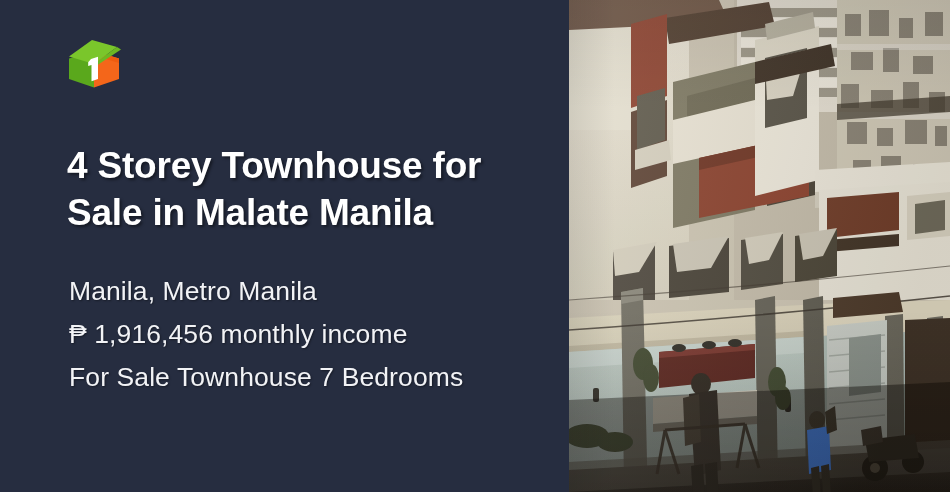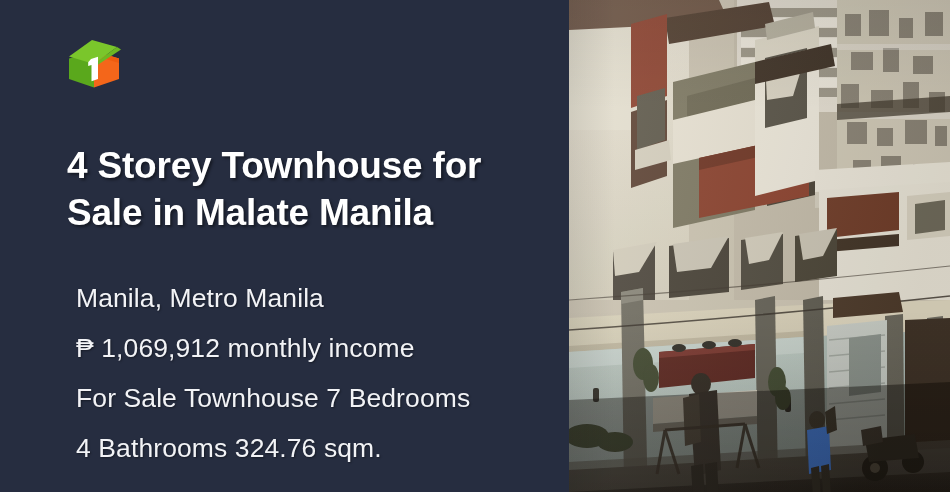--- a/index.html
+++ b/index.html
@@ -55,21 +55,21 @@
     letter-spacing: -0.2px;
     text-shadow: 2px 2px 3px rgba(0,0,0,0.45);
   }
   .meta {
     position: absolute;
     left: 67px;
     top: 269px;
     width: 480px;
   }
   .meta-line {
-    margin: 9px;
+    margin: 2px;
     font-size: 26.5px;
     line-height: 41px;
     font-weight: normal;
     color: #f2f3f6;
     letter-spacing: 0.1px;
     text-shadow: 1px 1px 2px rgba(0,0,0,0.40);
     white-space: nowrap;
   }
 
   
@@ -113,23 +113,22 @@
         <polygon points="30,30 53,13 57,15.5 32,32" fill="#6cb822"></polygon>
 
         <polygon points="27,25 34,22.8 34,45 27.5,47.2 27.5,31 24.2,32 24.2,28.2" fill="#ffffff"></polygon>
       </svg>
     </div>
 
     <h1 class="headline">4 Storey Townhouse for Sale in Malate Manila</h1>
 
     <div class="meta">
       <p class="meta-line">Manila, Metro Manila</p>
-      <p class="meta-line">₱ 1,069,912 monthly income</p>
+      <p class="meta-line">₱ 1,916,456 monthly income</p>
       <p class="meta-line">For Sale Townhouse 7 Bedrooms</p>
-      <p class="meta-line">4 Bathrooms 324.76 sqm.</p>
     </div>
   </div>
 
   <div class="photo">
     <svg viewBox="0 0 381 500" preserveAspectRatio="xMidYMid slice" aria-hidden="true">
       <defs>
         <linearGradient id="gSun" x1="0" y1="0" x2="1" y2="0.3">
           <stop offset="0%" stop-color="#ffffff" stop-opacity="0.10"></stop>
           <stop offset="100%" stop-color="#000000" stop-opacity="0.10"></stop>
         </linearGradient>

